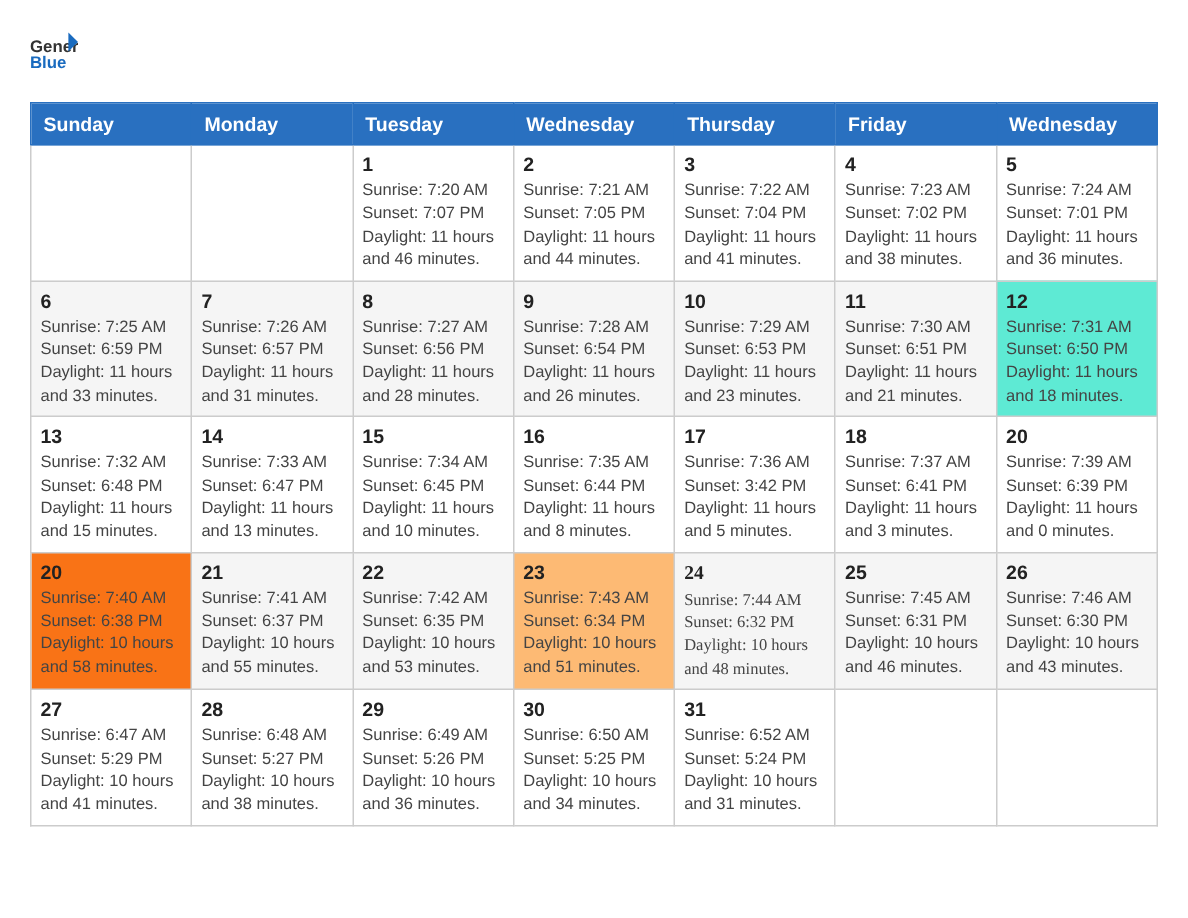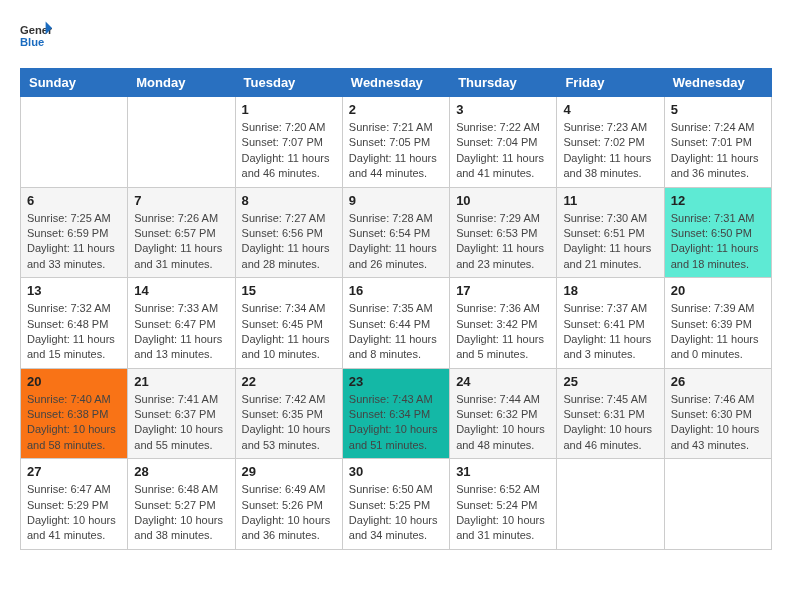--- a/index.html
+++ b/index.html
@@ -243,27 +243,27 @@
           <div class="day-info">Sunrise: 7:41 AM
 Sunset: 6:37 PM
 Daylight: 10 hours and 55 minutes.</div>
         </td>
         <td style="background: rgb(245, 245, 245); margin-top: 25px;">
           <span class="day-number">22</span>
           <div class="day-info">Sunrise: 7:42 AM
 Sunset: 6:35 PM
 Daylight: 10 hours and 53 minutes.</div>
         </td>
-        <td style="background: #14b8a6; margin-left: 37px;">
+        <td style="background: #fdba74; margin-left: 37px;">
           <span class="day-number">23</span>
           <div class="day-info">Sunrise: 7:43 AM
 Sunset: 6:34 PM
 Daylight: 10 hours and 51 minutes.</div>
         </td>
-        <td style="background: rgb(245, 245, 245);">
+        <td style="background: rgb(245, 245, 245); font-family: Liberation Serif, serif;">
           <span class="day-number">24</span>
           <div class="day-info">Sunrise: 7:44 AM
 Sunset: 6:32 PM
 Daylight: 10 hours and 48 minutes.</div>
         </td>
         <td style="background: rgb(245, 245, 245);">
           <span class="day-number">25</span>
           <div class="day-info">Sunrise: 7:45 AM
 Sunset: 6:31 PM
 Daylight: 10 hours and 46 minutes.</div>

